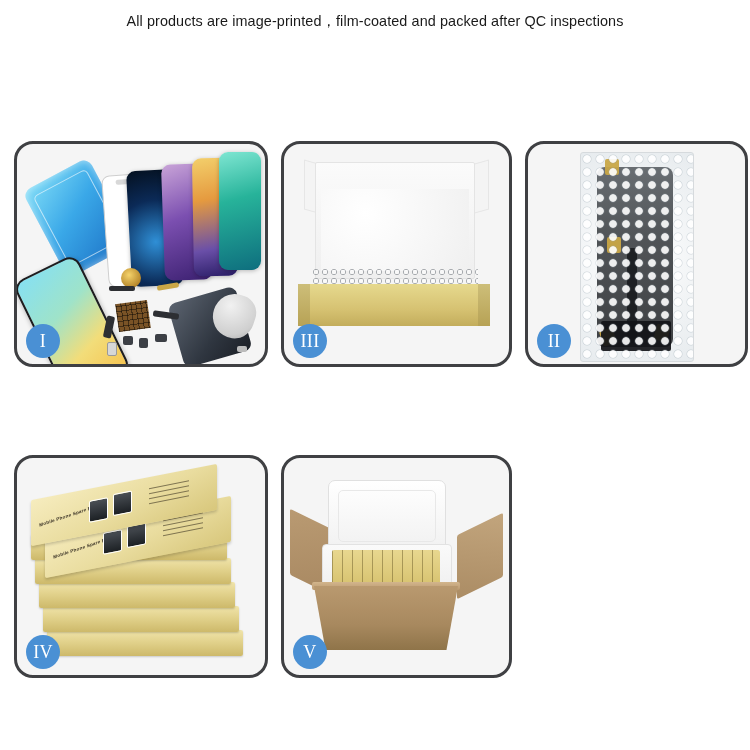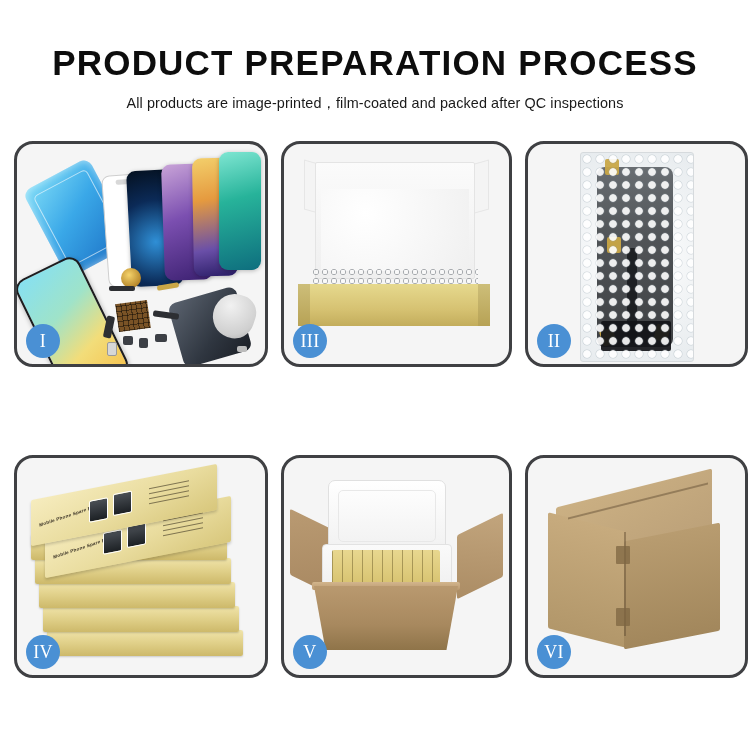--- a/index.html
+++ b/index.html
@@ -411,21 +411,20 @@
     position:absolute;
     width: 14px; height: 18px;
     background: rgba(125,101,65,.75);
     border-radius:1px;
   }
 </style>
 </head>
 <body>
 
 <div class="header">
-  <h1 class="title">PRODUCT PREPARATION PROCESS</h1>
   <p class="subtitle">All products are image-printed，film-coated and packed after QC inspections</p>
 </div>
 
 <div class="grid">
 
   <div class="panel p1">
     <div class="panel-stage">
       <div class="blue-film"></div>
       <div class="glass"></div>
       <div class="ph ph-a"></div>
@@ -516,26 +515,14 @@
       <div class="flap-r"></div>
       <div class="foam-lid"></div>
       <div class="foam-body"></div>
       <div class="inner"></div>
       <div class="carton-lip"></div>
       <div class="carton"></div>
     </div>
     <div class="badge">V</div>
   </div>
 
-  <div class="panel p6">
-    <div class="panel-stage">
-      <div class="top-face"></div>
-      <div class="left-face"></div>
-      <div class="right-face"></div>
-      <div class="seam" style="left:40px;top:42px;width:140px;height:2px;transform:skewY(-14deg);"></div>
-      <div class="seam" style="left:96px;top:74px;width:2px;height:104px;"></div>
-      <div class="tape" style="left:88px;top:88px;"></div>
-      <div class="tape" style="left:88px;top:150px;"></div>
-    </div>
-    <div class="badge">VI</div>
-  </div>
 
 </div>
 
 </body></html>

